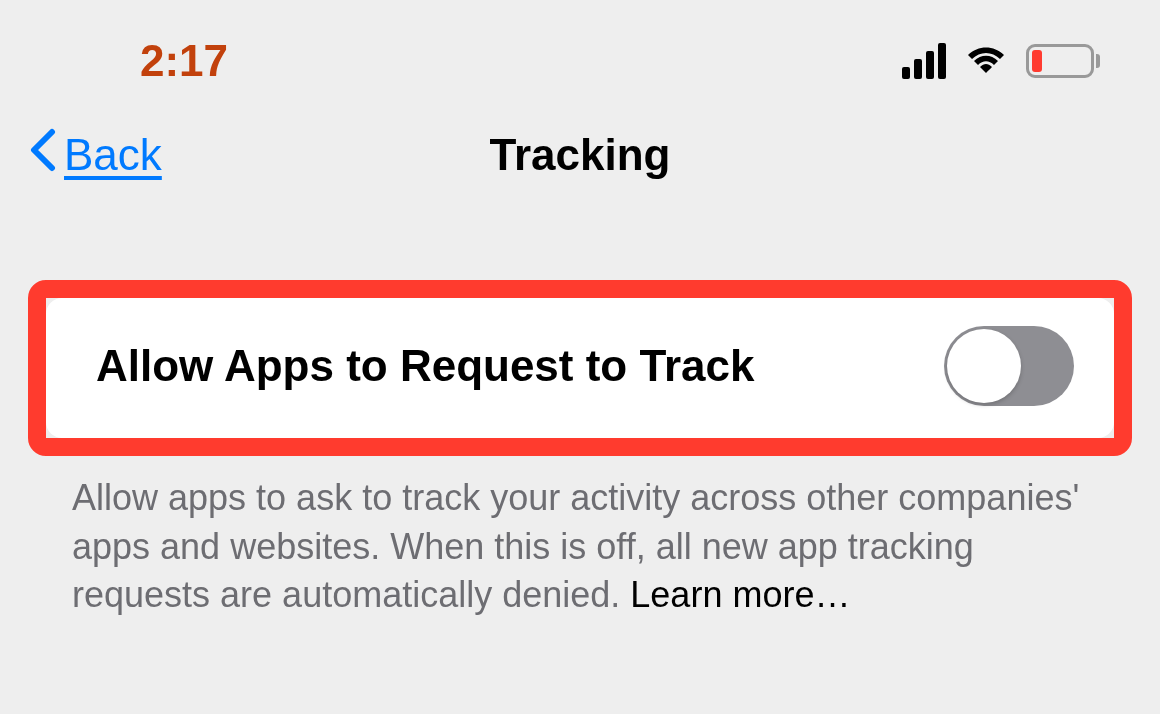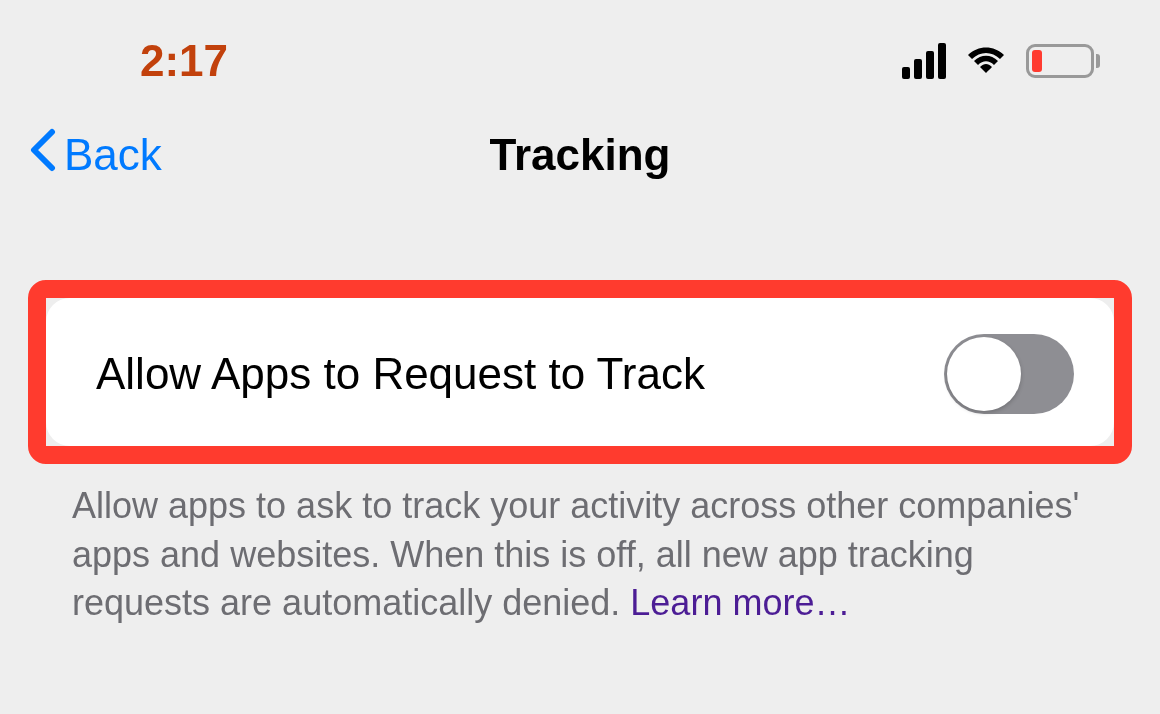--- a/index.html
+++ b/index.html
@@ -88,45 +88,47 @@
       color: #007aff;
       font-size: 44px;
       cursor: pointer;
       gap: 6px;
     }
     .back-chevron svg {
       width: 30px;
       height: 44px;
     }
     .back-label {
+      text-decoration: underline;
       text-underline-offset: 6px;
     }
     .nav-title {
       position: absolute;
       left: 50%;
       transform: translateX(-50%);
       font-size: 44px;
       font-weight: 600;
       color: #000;
     }
     .content {
       padding: 70px 28px 0 28px;
     }
     .highlight-box {
       border: 18px solid #ff3b2e;
       border-radius: 18px;
       padding: 0;
     }
     .setting-row {
       background: #fff;
-      border-radius: 24px;
-      padding: 36px 40px 32px 50px;
+      border-radius: 16px;
+      padding: 28px 40px 32px 50px;
       display: flex;
       justify-content: space-between;
       align-items: center;
+      font-weight: bold;
     }
     .setting-label {
       font-size: 44px;
       color: #000;
     }
     .toggle {
       width: 130px;
       height: 80px;
       border-radius: 40px;
       position: relative;
@@ -145,21 +147,21 @@
       left: 3px;
       box-shadow: 0 2px 4px rgba(0,0,0,0.2);
     }
     .description {
       padding: 18px 44px 0 44px;
       font-size: 36px;
       line-height: 1.35;
       color: #6d6d72;
     }
     .learn-more {
-      color: #4c1d95;
+      color: #000000;
       cursor: pointer;
     }
   </style>
 </head>
 <body>
 
 <div class="status-bar">
   <div class="status-time">2:17</div>
   <div class="status-icons">
     <div class="cellular-icon">

